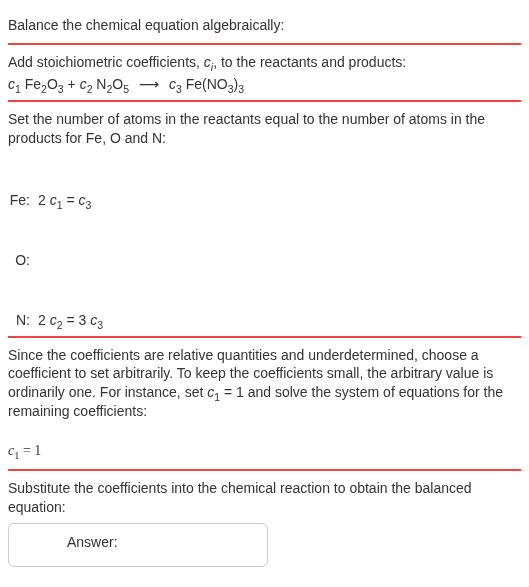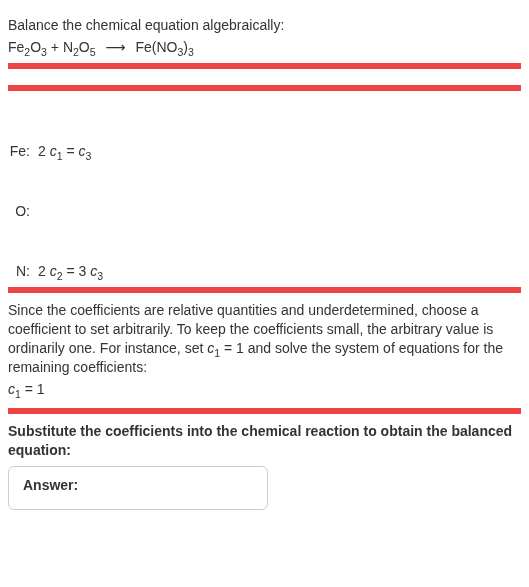--- a/index.html
+++ b/index.html
@@ -10,25 +10,24 @@
     body {
       font-family: Arial, Helvetica, sans-serif;
       font-size: 14px;
       color: #333;
       background: #fff;
       width: 529px;
       padding: 8px;
     }
     .section {
       padding: 8px 0;
-      border-bottom: 6px solid #ef4444;
+      border-bottom: 2px solid #ef4444;
     }
     .section:last-of-type {
       border-bottom: none;
-      font-weight: bold;
     }
     .equation-line {
       margin-top: 4px;
       font-family: Arial, Helvetica, sans-serif;
     }
     .chem {
       white-space: nowrap;
     }
     sub {
       font-size: 0.75em;
@@ -51,58 +50,62 @@
       display: flex;
       align-items: flex-start;
       margin-top: 44px;
     }
     .atom-label {
       width: 30px;
       text-align: right;
       padding-right: 8px;
     }
     .coef-list {
-      margin-top: 4px;
+      margin-top: 20px;
+      font-family: Liberation Serif, serif;
     }
     .coef-line {
       line-height: 1.4;
     }
     .answer-box {
       border: 1px solid #ccc;
       border-radius: 6px;
       padding: 10px 14px;
       margin-top: 6px;
       display: inline-block;
       min-width: 260px;
     }
     .answer-label {
       margin-bottom: 6px;
+      margin-left: 44px;
     }
     .answer-eq {
       padding-left: 24px;
     }
     .ital {
       font-style: italic;
     }
     .text-line {
       line-height: 1.35;
     }
   </style>
 </head>
 <body>
 
 <div class="section">
   <div class="text-line">Balance the chemical equation algebraically:</div>
-  <div class="equation-line chem">Fe<sub>2</sub>O<sub>3</sub> + N<sub>2</sub>O<sub>5</sub> <span class="arrow">⟶</span> Fe(NO<sub>3</sub>)<sub>3</sub></div>
 </div>
 
 <div class="section">
+  <div class="text-line">Add stoichiometric coefficients, <span class="ital">c</span><span class="sub-i">i</span>, to the reactants and products:</div>
+  <div class="equation-line chem"><span class="ital">c</span><sub>1</sub> Fe<sub>2</sub>O<sub>3</sub> + <span class="ital">c</span><sub>2</sub> N<sub>2</sub>O<sub>5</sub> <span class="arrow">⟶</span> <span class="ital">c</span><sub>3</sub> Fe(NO<sub>3</sub>)<sub>3</sub></div>
 </div>
 
 <div class="section">
+  <div class="text-line">Set the number of atoms in the reactants equal to the number of atoms in the products for Fe, O and N:</div>
   <div class="atom-table">
     <div class="atom-row">
       <div class="atom-label">Fe:</div>
       <div class="chem">2 <span class="ital">c</span><sub>1</sub> = <span class="ital">c</span><sub>3</sub></div>
     </div>
     <div class="atom-row">
       <div class="atom-label">O:</div>
     </div>
     <div class="atom-row">
       <div class="atom-label">N:</div>

